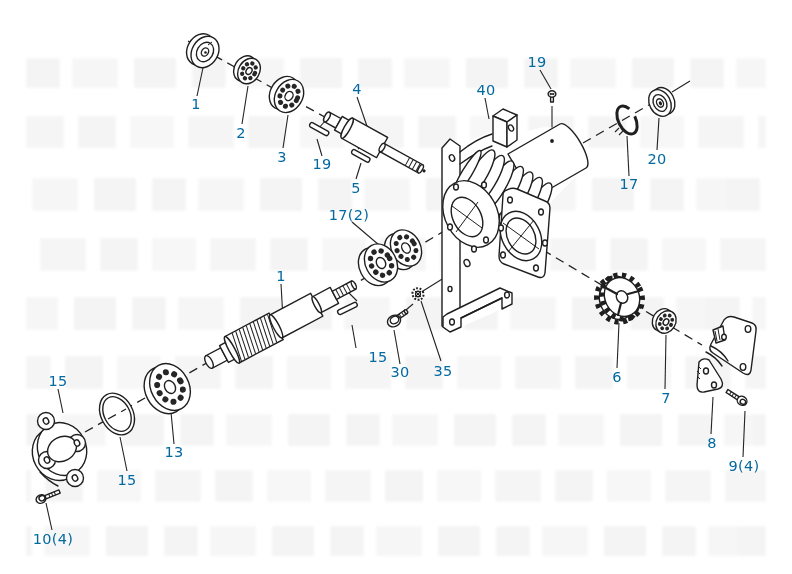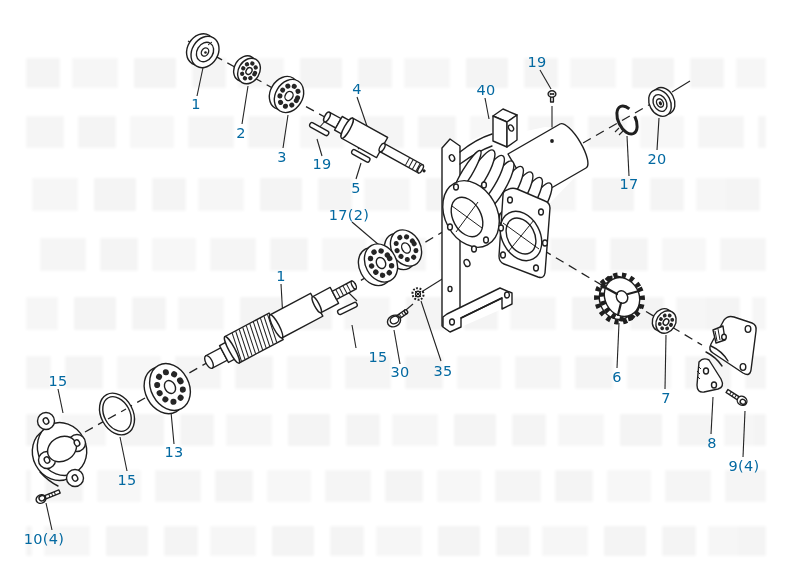--- a/index.html
+++ b/index.html
@@ -372,21 +372,21 @@
   <div>
     <span class="callout" style="left:196px;top:104px">1</span>
     <span class="callout" style="left:241px;top:133px">2</span>
     <span class="callout" style="left:282px;top:157px">3</span>
     <span class="callout" style="left:357px;top:89px">4</span>
     <span class="callout" style="left:356px;top:188px">5</span>
     <span class="callout" style="left:617px;top:377px">6</span>
     <span class="callout" style="left:666px;top:398px">7</span>
     <span class="callout" style="left:712px;top:443px">8</span>
     <span class="callout" style="left:744px;top:466px">9(4)</span>
-    <span class="callout" style="left:44px;top:539px">10(4)</span>
+    <span class="callout" style="left:53px;top:539px">10(4)</span>
     <span class="callout" style="left:58px;top:381px">15</span>
     <span class="callout" style="left:127px;top:480px">15</span>
     <span class="callout" style="left:174px;top:452px">13</span>
     <span class="callout" style="left:281px;top:276px">1</span>
     <span class="callout" style="left:378px;top:357px">15</span>
     <span class="callout" style="left:349px;top:215px">17(2)</span>
     <span class="callout" style="left:629px;top:184px">17</span>
     <span class="callout" style="left:657px;top:159px">20</span>
     <span class="callout" style="left:537px;top:62px">19</span>
     <span class="callout" style="left:486px;top:90px">40</span>

